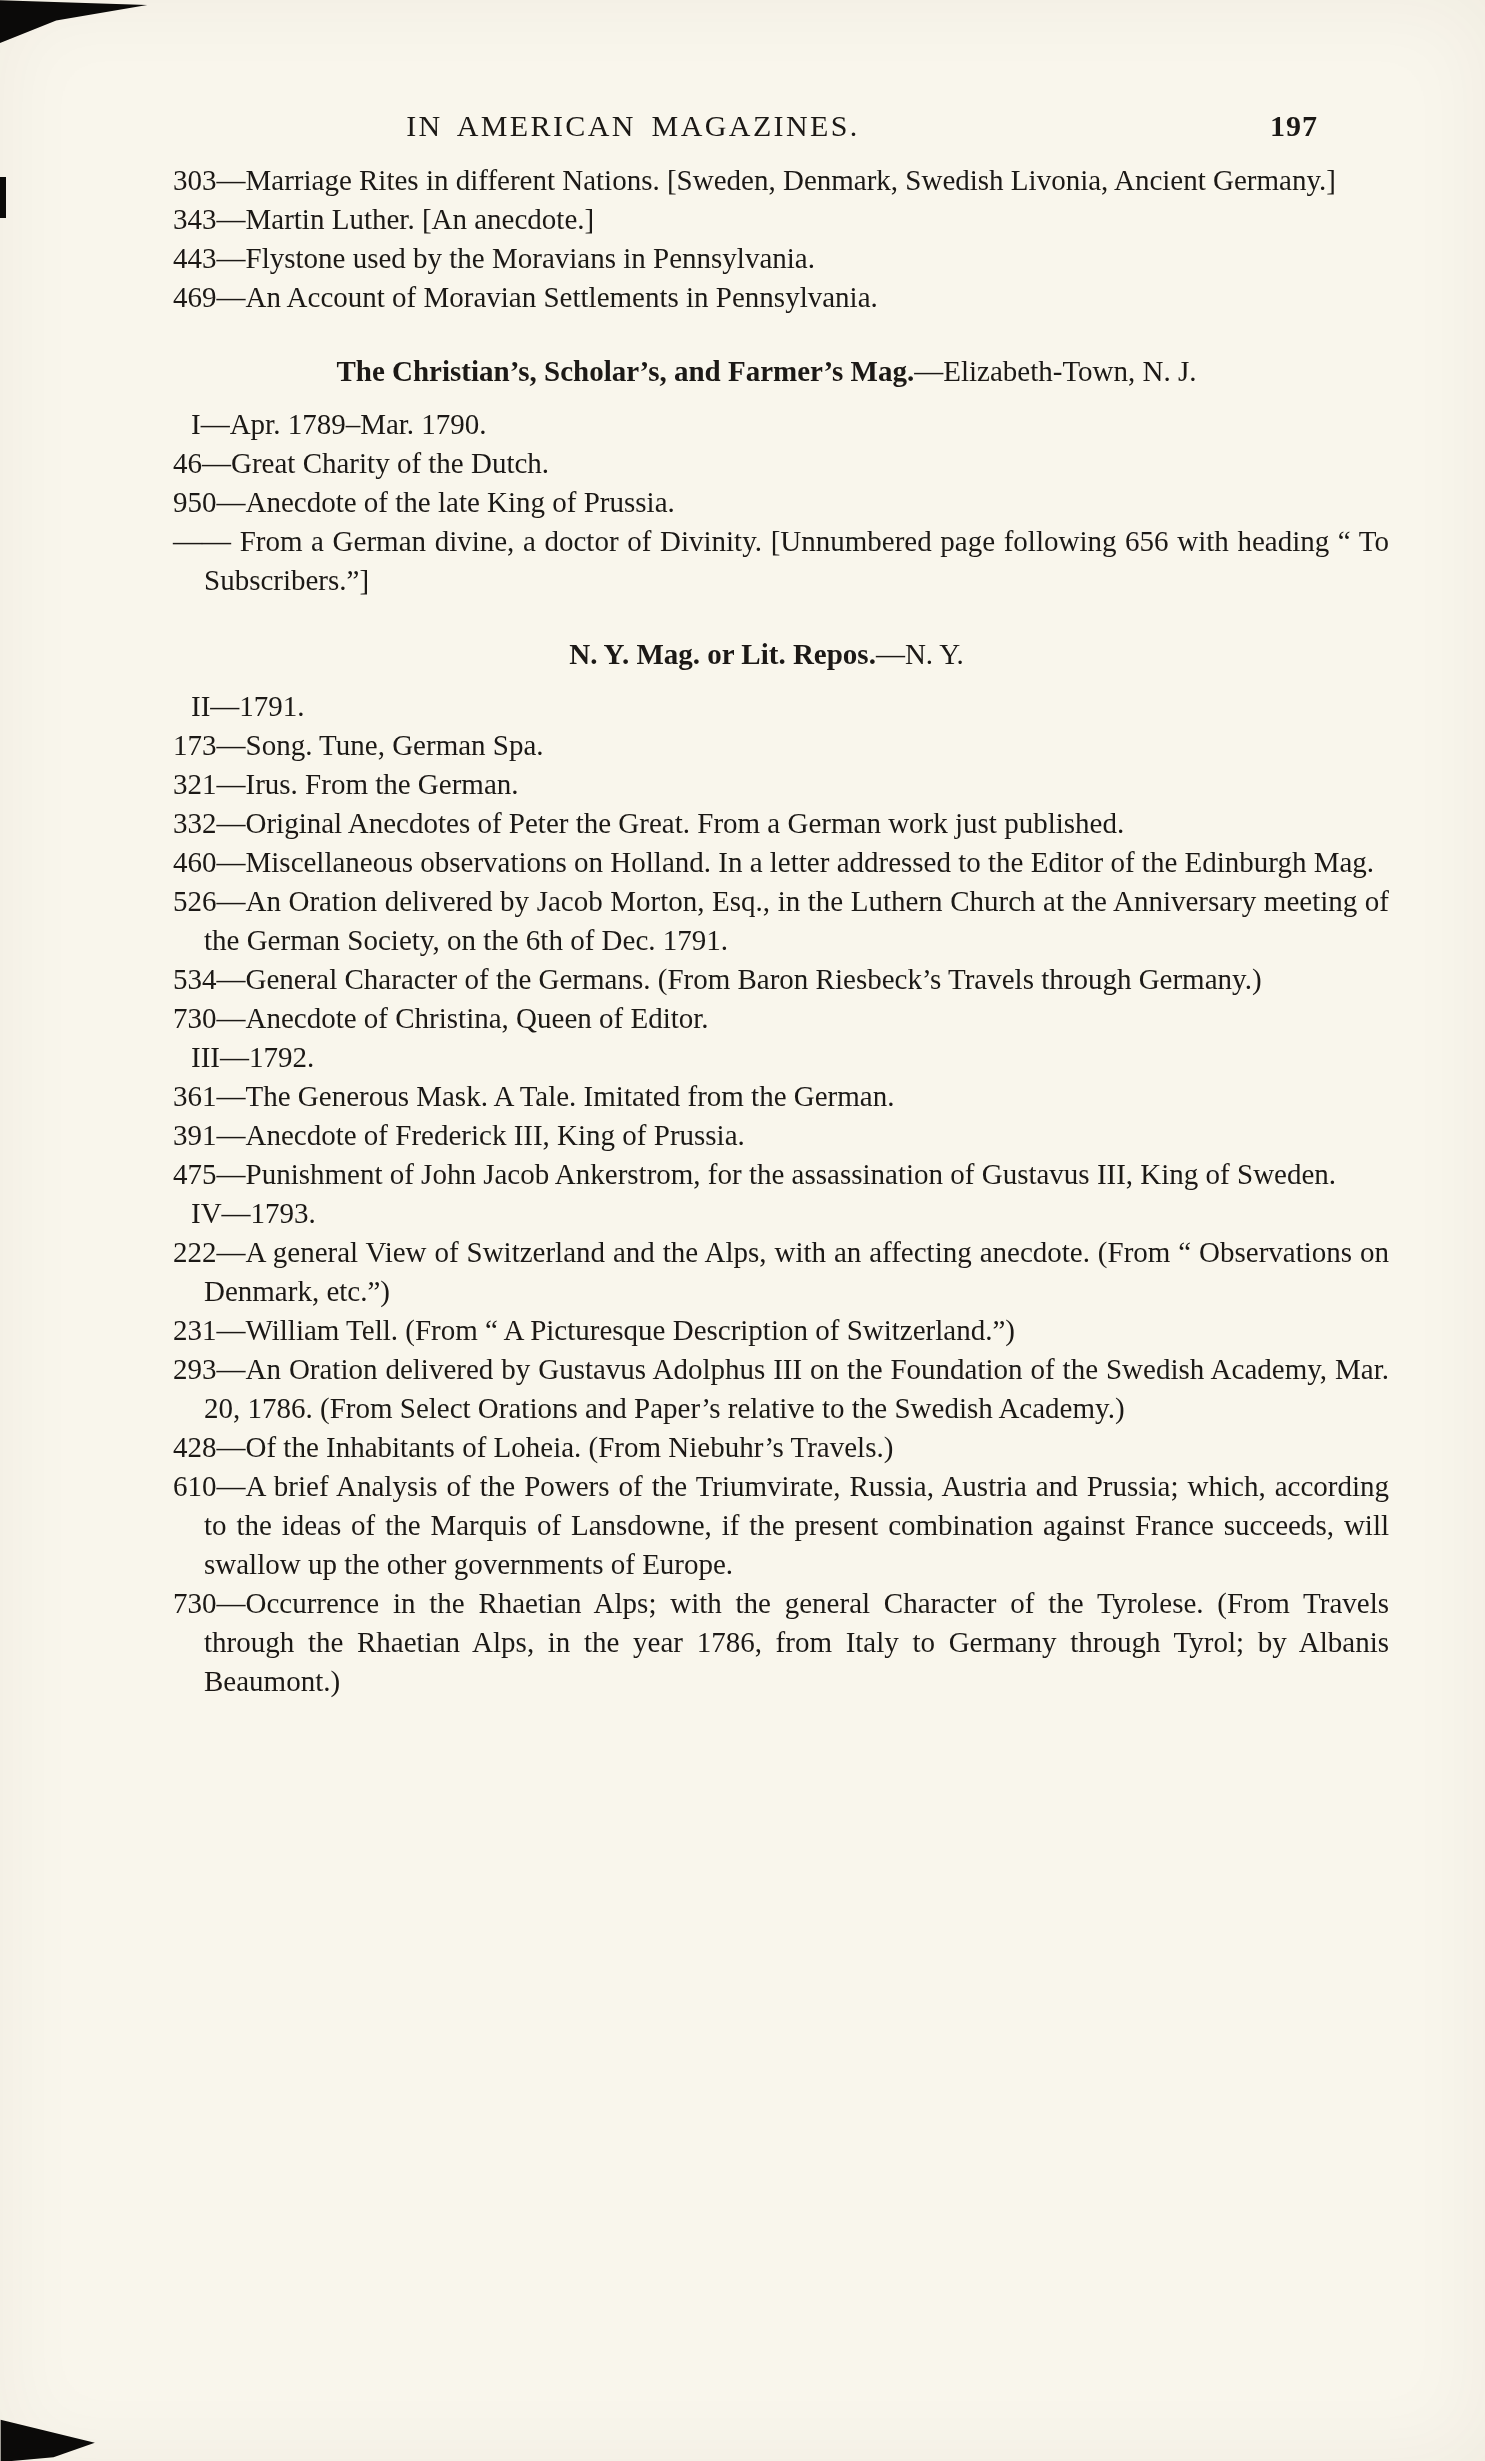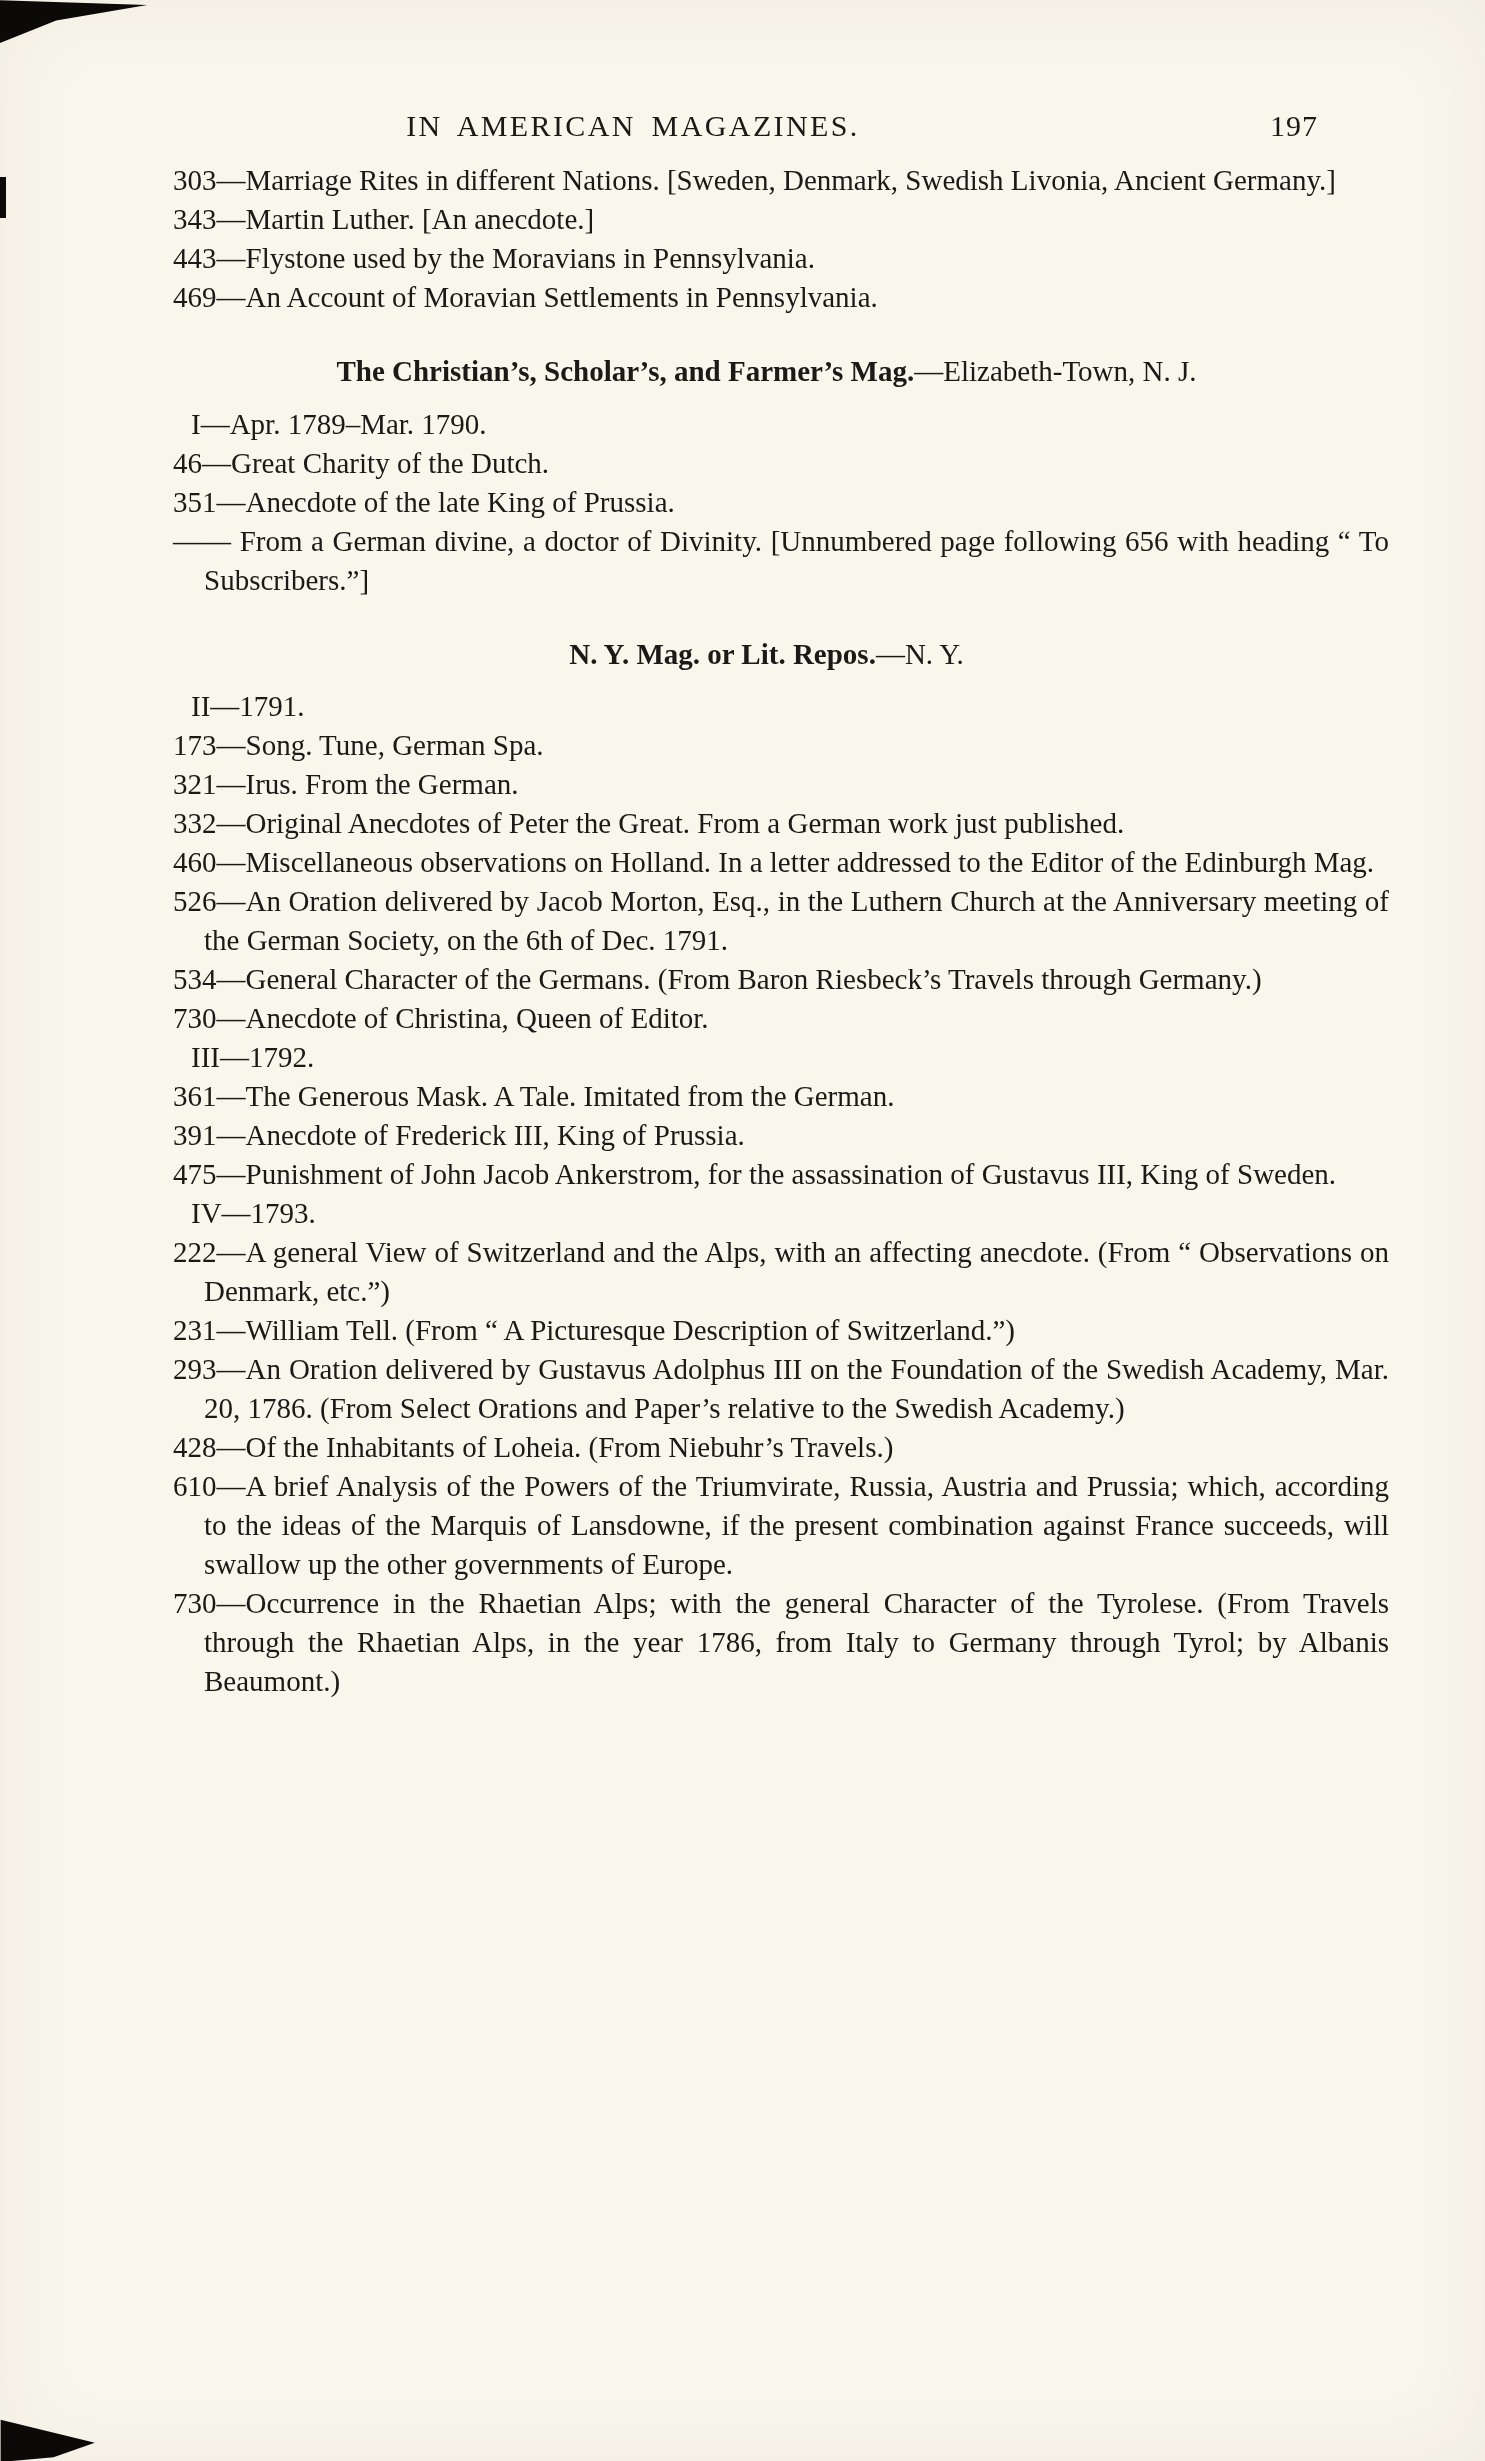--- a/index.html
+++ b/index.html
@@ -30,20 +30,21 @@
     text-align: center;
     margin-right: 291px;
     letter-spacing: 2.4px;
     word-spacing: 5.8px;
   }
   .page-number {
     position: absolute;
     right: 83px;
     top: 0;
     letter-spacing: 1px;
+    font-weight: bold;
   }
   
   .body-text {
     position: absolute;
     top: 161px;
     left: 144px;
     width: 1245px;
     font-size: 29px;
     line-height: 39px;
   }
@@ -96,21 +97,21 @@
   </header>
 
   <main class="body-text">
       <div class="entry"><span>303—</span><span>Marriage Rites in different Nations. [Sweden, Denmark, Swedish Livonia, Ancient Germany.]</span></div>
       <div class="entry"><span>343—</span><span>Martin Luther. [An anecdote.]</span></div>
       <div class="entry"><span>443—</span><span>Flystone used by the Moravians in Pennsylvania.</span></div>
       <div class="entry"><span>469—</span><span>An Account of Moravian Settlements in Pennsylvania.</span></div>
       <div class="heading"><span class="bold">The Christian’s, Scholar’s, and Farmer’s Mag.</span><span>—Elizabeth-Town, N. J.</span></div>
       <div class="volume">I—Apr. 1789–Mar. 1790.</div>
       <div class="entry"><span>46—</span><span>Great Charity of the Dutch.</span></div>
-      <div class="entry"><span>351—</span><span>Anecdote of the late King of Prussia.</span></div>
+      <div class="entry"><span>950—</span><span>Anecdote of the late King of Prussia.</span></div>
       <div class="entry"><span>—— </span><span>From a German divine, a doctor of Divinity. [Unnumbered page following 656 with heading “ To Subscribers.”]</span></div>
       <div class="heading"><span class="bold">N. Y. Mag. or Lit. Repos.</span><span>—N. Y.</span></div>
       <div class="volume">II—1791.</div>
       <div class="entry"><span>173—</span><span>Song. Tune, German Spa.</span></div>
       <div class="entry"><span>321—</span><span>Irus. From the German.</span></div>
       <div class="entry"><span>332—</span><span>Original Anecdotes of Peter the Great. From a German work just published.</span></div>
       <div class="entry"><span>460—</span><span>Miscellaneous observations on Holland. In a letter addressed to the Editor of the Edinburgh Mag.</span></div>
       <div class="entry"><span>526—</span><span>An Oration delivered by Jacob Morton, Esq., in the Luthern Church at the Anniversary meeting of the German Society, on the 6th of Dec. 1791.</span></div>
       <div class="entry"><span>534—</span><span>General Character of the Germans. (From Baron Riesbeck’s Travels through Germany.)</span></div>
       <div class="entry"><span>730—</span><span>Anecdote of Christina, Queen of Editor.</span></div>

